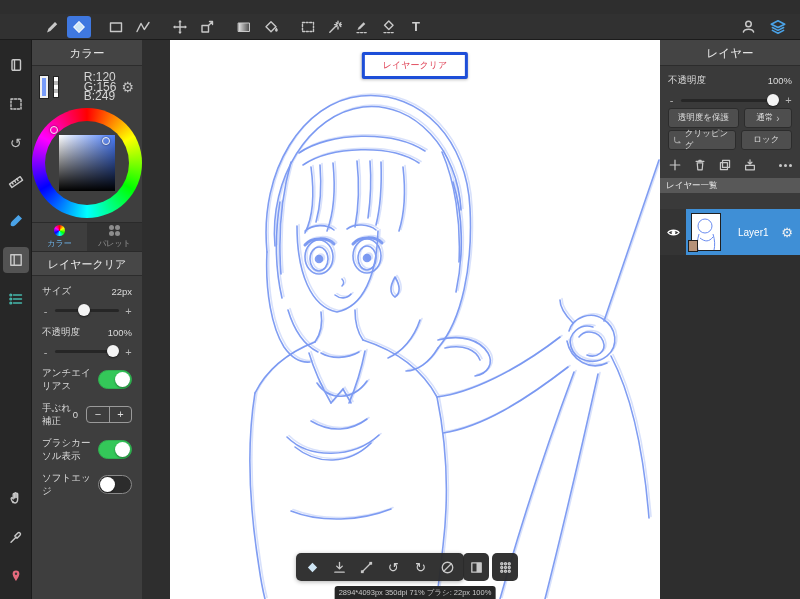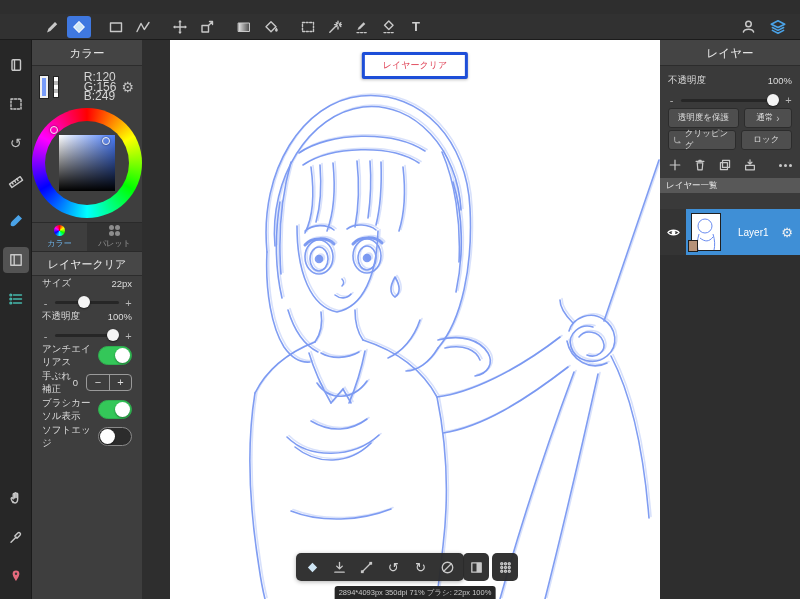--- a/index.html
+++ b/index.html
@@ -51,21 +51,21 @@
   .picker-dot{position:absolute;width:8px;height:8px;border:1.5px solid #eee;border-radius:50%;
      box-shadow:0 0 2px rgba(0,0,0,.6)}
   #tabs{display:flex;height:30px;background:#333;border-top:1px solid #2a2a2a;border-bottom:1px solid #2a2a2a}
   .tab{flex:1;display:flex;flex-direction:column;align-items:center;justify-content:center;gap:2px;font-size:8px;color:#999}
   .tab.active{background:#3e3e3e;color:#6db3e8}
   .mini-wheel{width:11px;height:11px;border-radius:50%;background:conic-gradient(#f00,#ff0,#0f0,#0ff,#00f,#f0f,#f00)}
   .mini-palette{width:11px;height:11px;display:grid;grid-template-columns:1fr 1fr;gap:1px}
   .mini-palette i{background:#8d8d8d;border-radius:50%}
   #tool-title{height:24px;line-height:24px;text-align:center;font-size:11px;color:#ececec;background:#474747;
               border-bottom:1px solid #2c2c2c}
-  .row{display:flex;justify-content:space-between;align-items:center;padding:0 10px;margin-top:1px;color:#dcdcdc}
+  .row{display:flex;justify-content:space-between;align-items:center;padding:0 10px;margin-top:9px;color:#dcdcdc}
   .slider{display:flex;align-items:center;gap:6px;padding:0 10px;margin-top:7px}
   .sym{color:#b5b5b5;font-size:11px;width:7px;text-align:center}
   .track{flex:1;height:3px;background:#262626;border-radius:2px;position:relative}
   .knob{position:absolute;top:-5px;width:12px;height:12px;background:#f4f4f4;border-radius:50%;
         box-shadow:0 1px 2px rgba(0,0,0,.55)}
   .toggle{width:34px;height:19px;border-radius:10px;background:#2c2c2c;border:1px solid #8a8a8a;position:relative;flex:none}
   .toggle .tknob{position:absolute;top:1px;left:1px;width:15px;height:15px;border-radius:50%;background:#fff;
                  box-shadow:0 1px 2px rgba(0,0,0,.4)}
   .toggle.on{background:#34c759;border-color:#2fae4f}
   .toggle.on .tknob{left:auto;right:1px}

